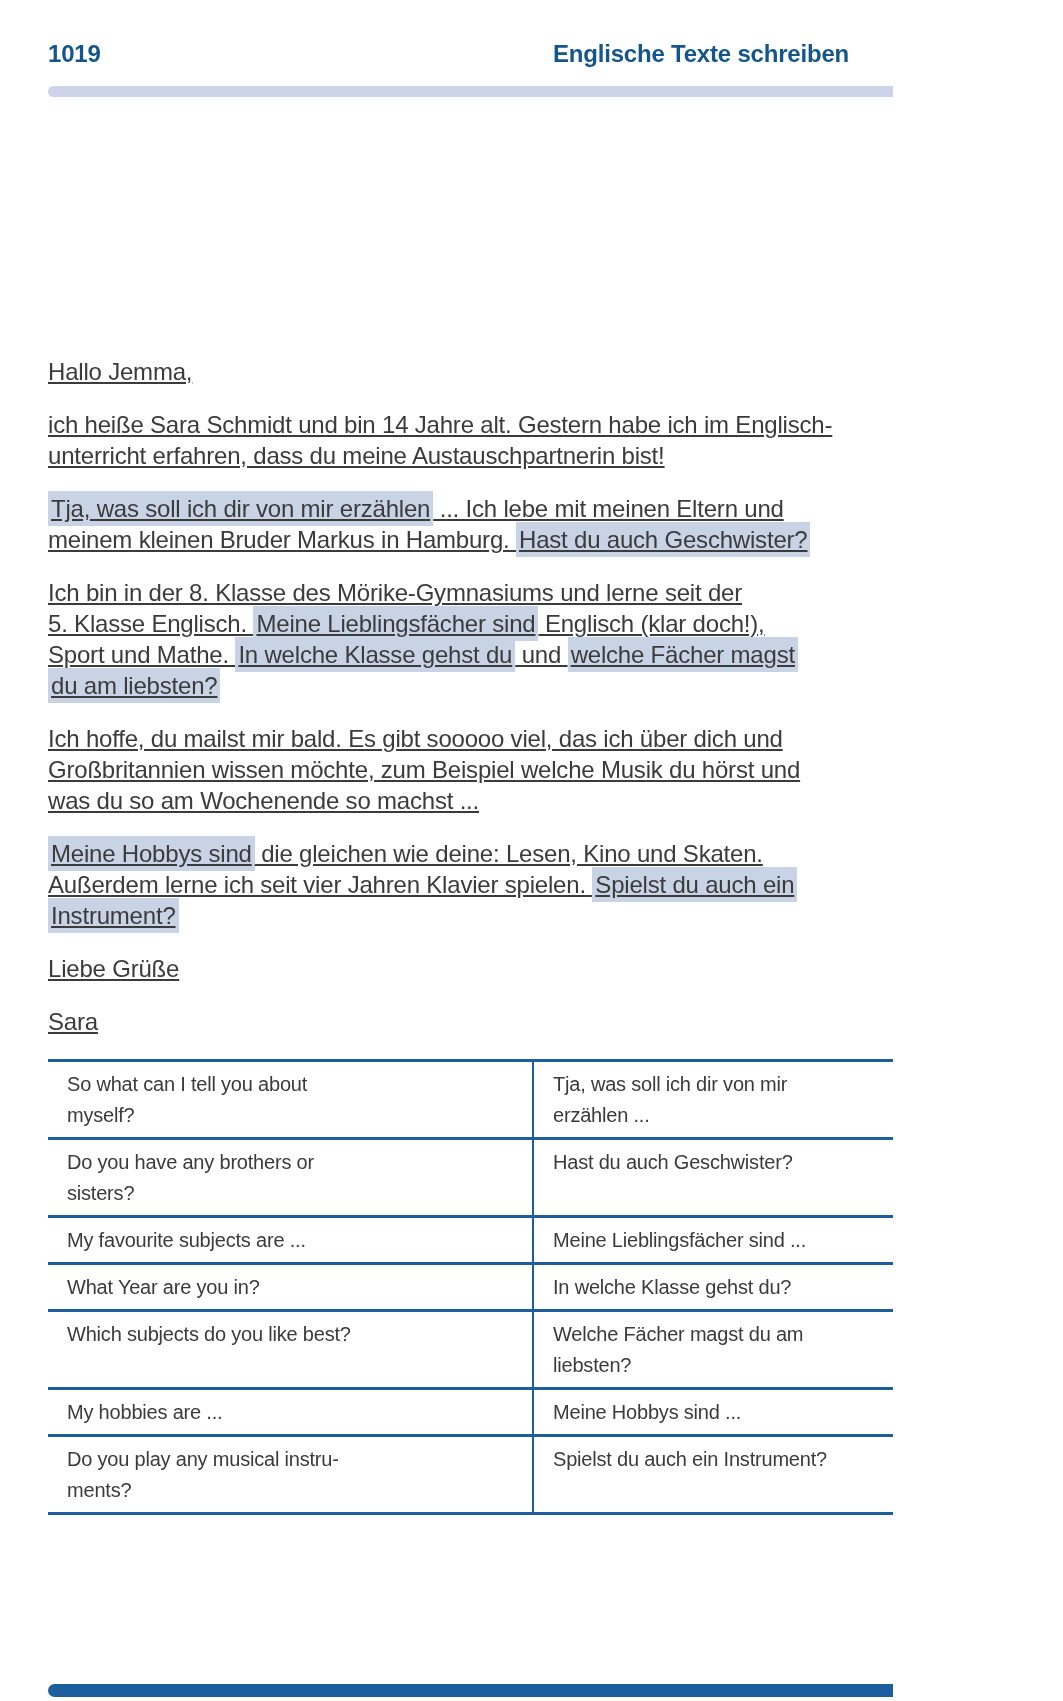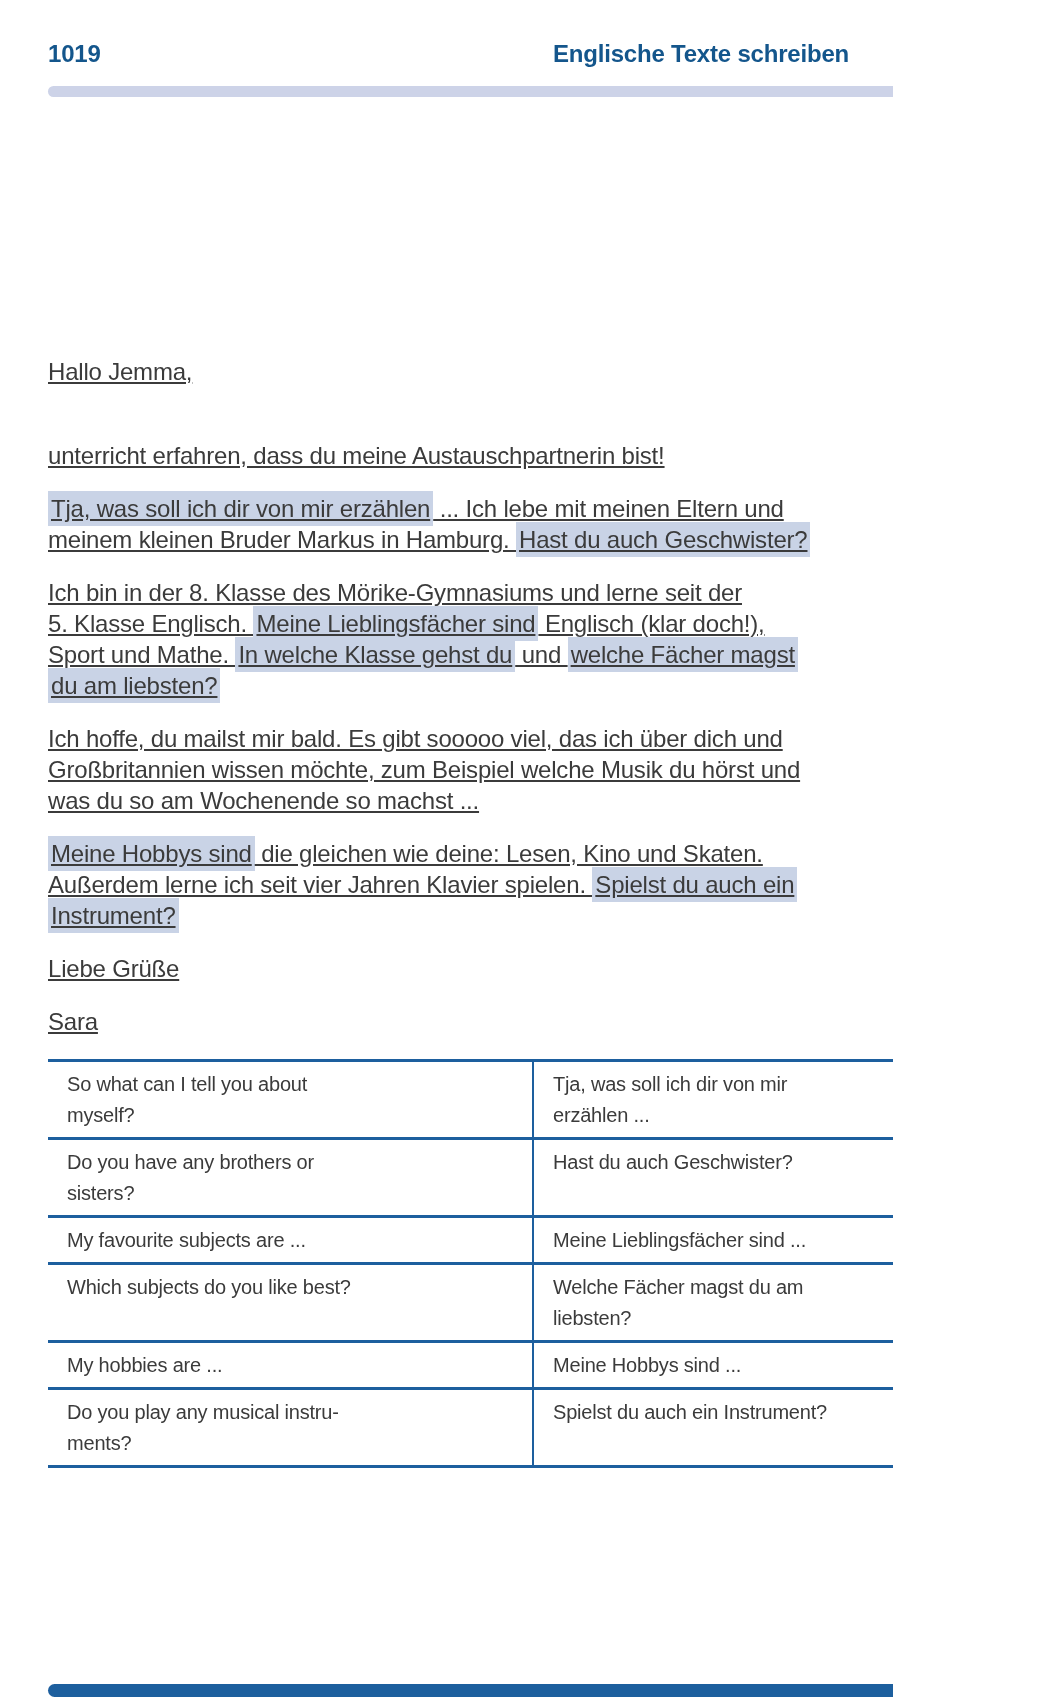--- a/index.html
+++ b/index.html
@@ -73,21 +73,21 @@
 
   <div class="header">
     <span>1019</span>
     <span>Englische Texte schreiben</span>
   </div>
 
   <div class="rule top"></div>
 
   <section class="letter">
       <p><span>Hallo Jemma,</span></p>
-      <p><br><span>unterricht erfahren, dass du meine Austauschpartnerin bist!</span></p>
+      <p><span>ich heiße Sara Schmidt und bin 14 Jahre alt. Gestern habe ich im Englisch-</span><br><span>unterricht erfahren, dass du meine Austauschpartnerin bist!</span></p>
       <p><span class="hl">Tja, was soll ich dir von mir erzählen</span><span> ... Ich lebe mit meinen Eltern und</span><br><span>meinem kleinen Bruder Markus in Hamburg. </span><span class="hl">Hast du auch Geschwister?</span></p>
       <p><span>Ich bin in der 8. Klasse des Mörike-Gymnasiums und lerne seit der</span><br><span>5. Klasse Englisch. </span><span class="hl">Meine Lieblingsfächer sind</span><span> Englisch (klar doch!),</span><br><span>Sport und Mathe. </span><span class="hl">In welche Klasse gehst du</span><span> und </span><span class="hl">welche Fächer magst</span><br><span class="hl">du am liebsten?</span></p>
       <p><span>Ich hoffe, du mailst mir bald. Es gibt sooooo viel, das ich über dich und</span><br><span>Großbritannien wissen möchte, zum Beispiel welche Musik du hörst und</span><br><span>was du so am Wochenende so machst ...</span></p>
       <p><span class="hl">Meine Hobbys sind</span><span> die gleichen wie deine: Lesen, Kino und Skaten.</span><br><span>Außerdem lerne ich seit vier Jahren Klavier spielen. </span><span class="hl">Spielst du auch ein</span><br><span class="hl">Instrument?</span></p>
       <p><span>Liebe Grüße</span></p>
       <p><span>Sara</span></p>
     </section>
 
 
   <table class="phrases">
@@ -98,20 +98,24 @@
         </tr>
         <tr>
           <td class="en">Do you have any brothers or<br>sisters?</td>
           <td class="de">Hast du auch Geschwister?</td>
         </tr>
         <tr>
           <td class="en">My favourite subjects are ...</td>
           <td class="de">Meine Lieblingsfächer sind ...</td>
         </tr>
         <tr>
+          <td class="en">What Year are you in?</td>
+          <td class="de">In welche Klasse gehst du?</td>
+        </tr>
+        <tr>
           <td class="en">Which subjects do you like best?</td>
           <td class="de">Welche Fächer magst du am<br>liebsten?</td>
         </tr>
         <tr>
           <td class="en">My hobbies are ...</td>
           <td class="de">Meine Hobbys sind ...</td>
         </tr>
         <tr>
           <td class="en">Do you play any musical instru-<br>ments?</td>
           <td class="de">Spielst du auch ein Instrument?</td>

